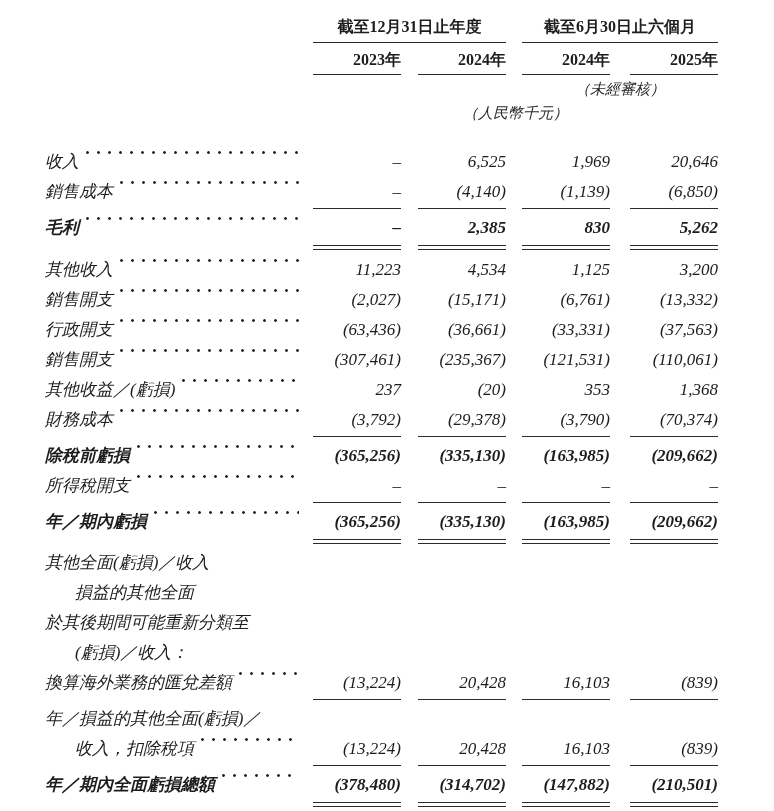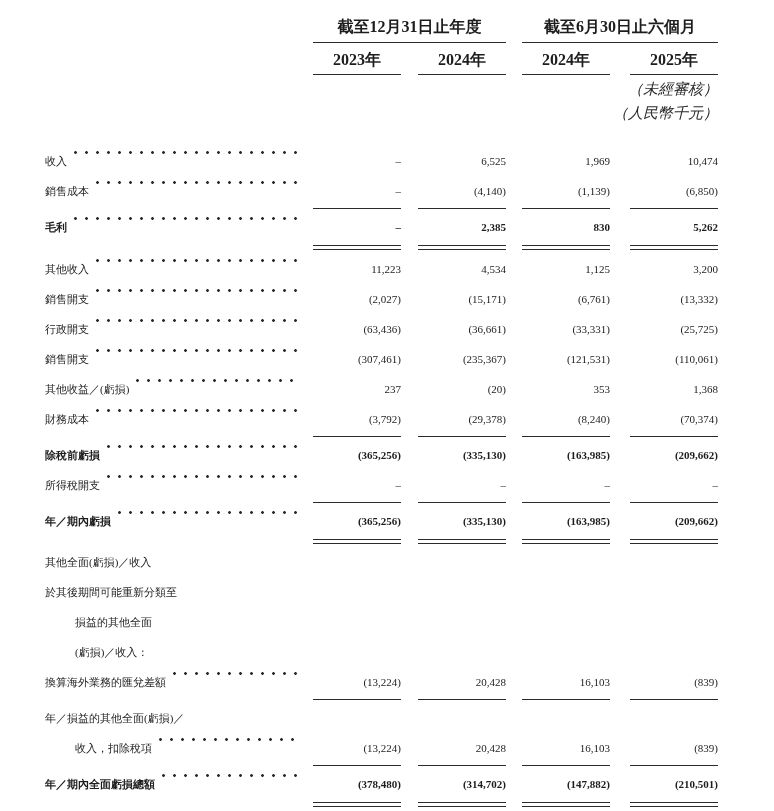--- a/index.html
+++ b/index.html
@@ -15,40 +15,40 @@
   .hdr-row { display: flex; align-items: flex-start; }
   .spacer { flex: 1 1 auto; }
   .grp {
     text-align: center; font-weight: bold; font-size: 16px; line-height: 21px;
     border-bottom: 1.5px solid #2a2a2a; padding-bottom: 5px;
   }
   .g1 { width: 193px; }
   .g2 { width: 196px; margin-left: 16px; }
   .yr-row { display: flex; align-items: flex-end; margin-top: 6px; }
   .yr {
-    width: 88px; text-align: center; font-weight: bold; font-size: 16px;
+    width: 88px; text-align: right; font-weight: bold; font-size: 16px;
     line-height: 21px; border-bottom: 1.5px solid #2a2a2a; padding-bottom: 4px;
   }
   .y1 { margin-left: 17px; }
   .y2 { margin-left: 16px; }
   .y3 { margin-left: 20px; }
   .note-row { display: flex; margin-top: 4px; }
   .note {
-    font-style: italic; font-size: 15px; line-height: 20px; text-align: right;
+    font-style: italic; font-size: 15px; line-height: 20px; text-align: center;
     color: #2a2a2a;
   }
   .ghost { width: 193px; }
   .note-una { width: 196px; margin-left: 16px; }
   .note-cur { width: 405px; }
 
   
   .tbl { margin-top: 28px; }
   .row {
     display: flex; align-items: center;
-    font-size: 11px; line-height: 21px; margin-bottom: 9px;
+    font-size: 17px; line-height: 21px; margin-bottom: 9px; font-style: italic;
   }
   .row.bold { font-weight: bold; }
   .row.gap-top { margin-top: 21px; }
   .row.rule-single { margin-bottom: 15px; }
   .row.rule-double { margin-bottom: 20px; }
   .label { white-space: nowrap; }
   .row.indent .label { padding-left: 30px; }
   .leader { flex: 1 1 auto; position: relative; align-self: baseline; margin: 0 14px 0 5px; height: 1px; }
   .leader::after {
     content: ""; position: absolute; left: 2px; right: 0; bottom: -2px; height: 3px;
@@ -100,21 +100,21 @@
     <span class="note note-cur">（人民幣千元）</span>
   </div>
 
   <div class="tbl">
       <div class="row">
         <span class="label">收入</span>
         <span class="leader"></span>
         <span class="cell c0">–</span>
         <span class="cell c1">6,525</span>
         <span class="cell c2">1,969</span>
-        <span class="cell c3">10,474</span>
+        <span class="cell c3">20,646</span>
       </div>
       <div class="row rule-single">
         <span class="label">銷售成本</span>
         <span class="leader"></span>
         <span class="cell c0 u-single">–</span>
         <span class="cell c1 u-single">(4,140)</span>
         <span class="cell c2 u-single">(1,139)</span>
         <span class="cell c3 u-single">(6,850)</span>
       </div>
       <div class="row bold rule-double">
@@ -140,21 +140,21 @@
         <span class="cell c1">(15,171)</span>
         <span class="cell c2">(6,761)</span>
         <span class="cell c3">(13,332)</span>
       </div>
       <div class="row">
         <span class="label">行政開支</span>
         <span class="leader"></span>
         <span class="cell c0">(63,436)</span>
         <span class="cell c1">(36,661)</span>
         <span class="cell c2">(33,331)</span>
-        <span class="cell c3">(25,725)</span>
+        <span class="cell c3">(37,563)</span>
       </div>
       <div class="row">
         <span class="label">銷售開支</span>
         <span class="leader"></span>
         <span class="cell c0">(307,461)</span>
         <span class="cell c1">(235,367)</span>
         <span class="cell c2">(121,531)</span>
         <span class="cell c3">(110,061)</span>
       </div>
       <div class="row">
@@ -163,21 +163,21 @@
         <span class="cell c0">237</span>
         <span class="cell c1">(20)</span>
         <span class="cell c2">353</span>
         <span class="cell c3">1,368</span>
       </div>
       <div class="row rule-single">
         <span class="label">財務成本</span>
         <span class="leader"></span>
         <span class="cell c0 u-single">(3,792)</span>
         <span class="cell c1 u-single">(29,378)</span>
-        <span class="cell c2 u-single">(8,240)</span>
+        <span class="cell c2 u-single">(3,790)</span>
         <span class="cell c3 u-single">(70,374)</span>
       </div>
       <div class="row bold">
         <span class="label">除稅前虧損</span>
         <span class="leader"></span>
         <span class="cell c0">(365,256)</span>
         <span class="cell c1">(335,130)</span>
         <span class="cell c2">(163,985)</span>
         <span class="cell c3">(209,662)</span>
       </div>
@@ -193,25 +193,25 @@
         <span class="label">年／期內虧損</span>
         <span class="leader"></span>
         <span class="cell c0 u-double">(365,256)</span>
         <span class="cell c1 u-double">(335,130)</span>
         <span class="cell c2 u-double">(163,985)</span>
         <span class="cell c3 u-double">(209,662)</span>
       </div>
       <div class="row">
         <span class="label">其他全面(虧損)／收入</span>
       </div>
-      <div class="row">
-        <span class="label">於其後期間可能重新分類至</span>
-      </div>
       <div class="row indent">
         <span class="label">損益的其他全面</span>
+      </div>
+      <div class="row">
+        <span class="label">於其後期間可能重新分類至</span>
       </div>
       <div class="row indent">
         <span class="label">(虧損)／收入：</span>
       </div>
       <div class="row rule-single">
         <span class="label">換算海外業務的匯兌差額</span>
         <span class="leader"></span>
         <span class="cell c0 u-single">(13,224)</span>
         <span class="cell c1 u-single">20,428</span>
         <span class="cell c2 u-single">16,103</span>

